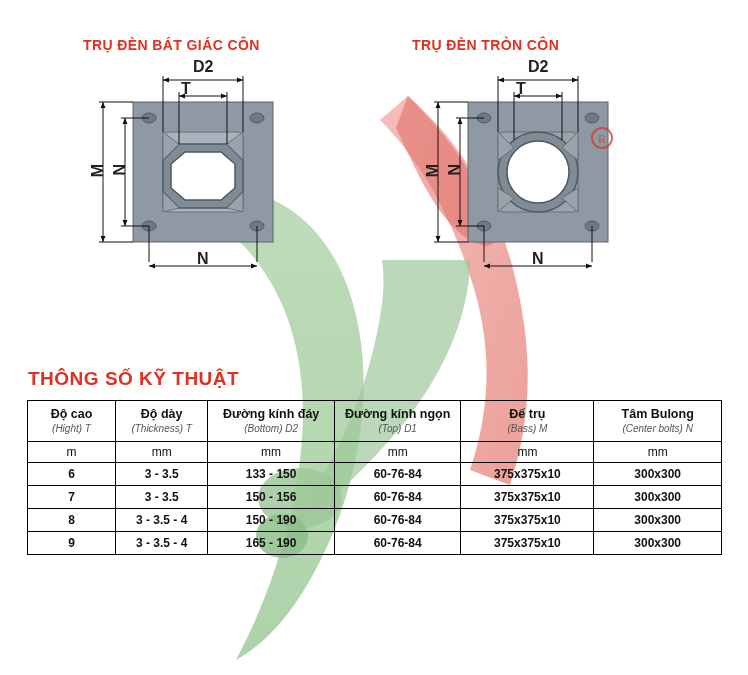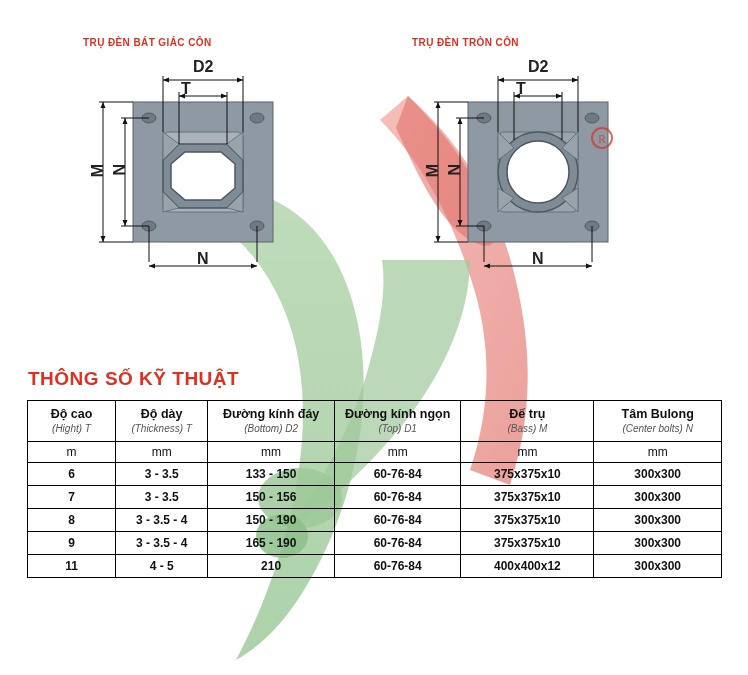--- a/index.html
+++ b/index.html
@@ -19,21 +19,21 @@
   .swoosh-layer {
     position: absolute;
     left: 0; top: 0;
     width: 748px; height: 675px;
     pointer-events: none;
   }
 
   
   .fig-title {
     position: absolute;
-    font-size: 10px;
+    font-size: 14px;
     font-weight: bold;
     color: #e03020;
     letter-spacing: .4px;
     white-space: nowrap;
   }
   #title-octagon { left: 83px;  top: 37px; }
   #title-round   { left: 412px; top: 37px; }
 
   
   .drawing {
@@ -343,22 +343,14 @@
       <td>300x300</td>
     </tr>
     <tr>
       <td>9</td>
       <td>3 - 3.5 - 4</td>
       <td>165 - 190</td>
       <td>60-76-84</td>
       <td>375x375x10</td>
       <td>300x300</td>
     </tr>
-    <tr>
-      <td>11</td>
-      <td>4 - 5</td>
-      <td>210</td>
-      <td>60-76-84</td>
-      <td>400x400x12</td>
-      <td>300x300</td>
-    </tr>
   </tbody>
 </table>
 
 </body></html>

